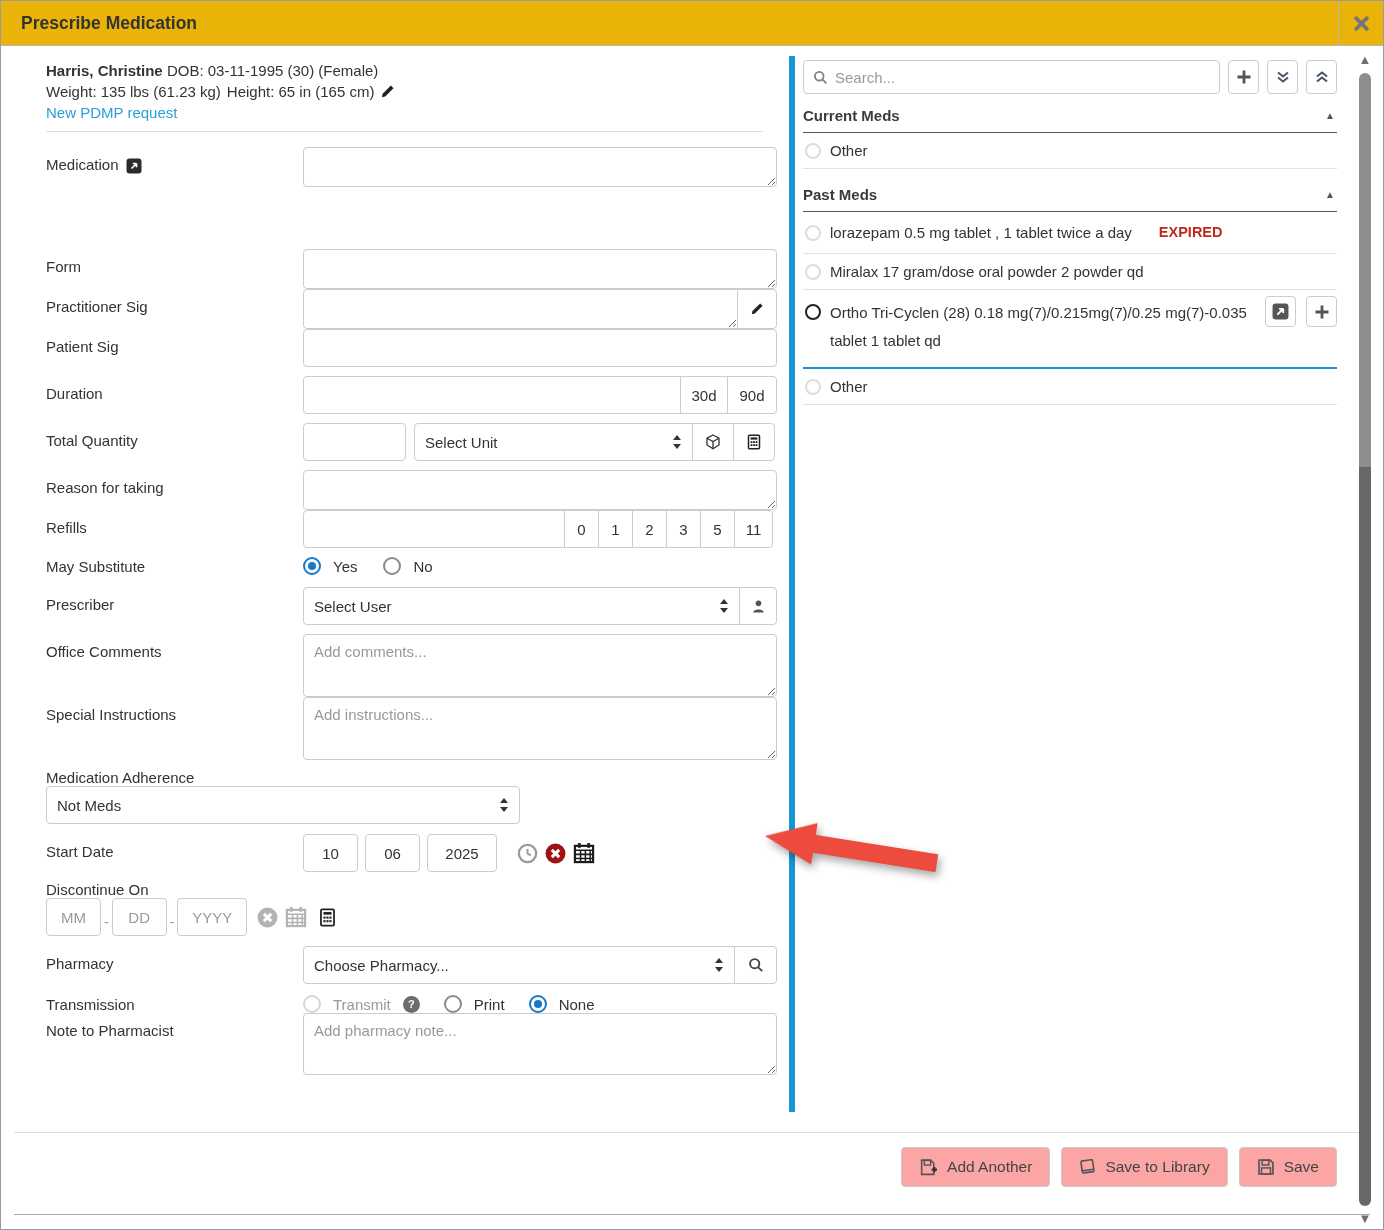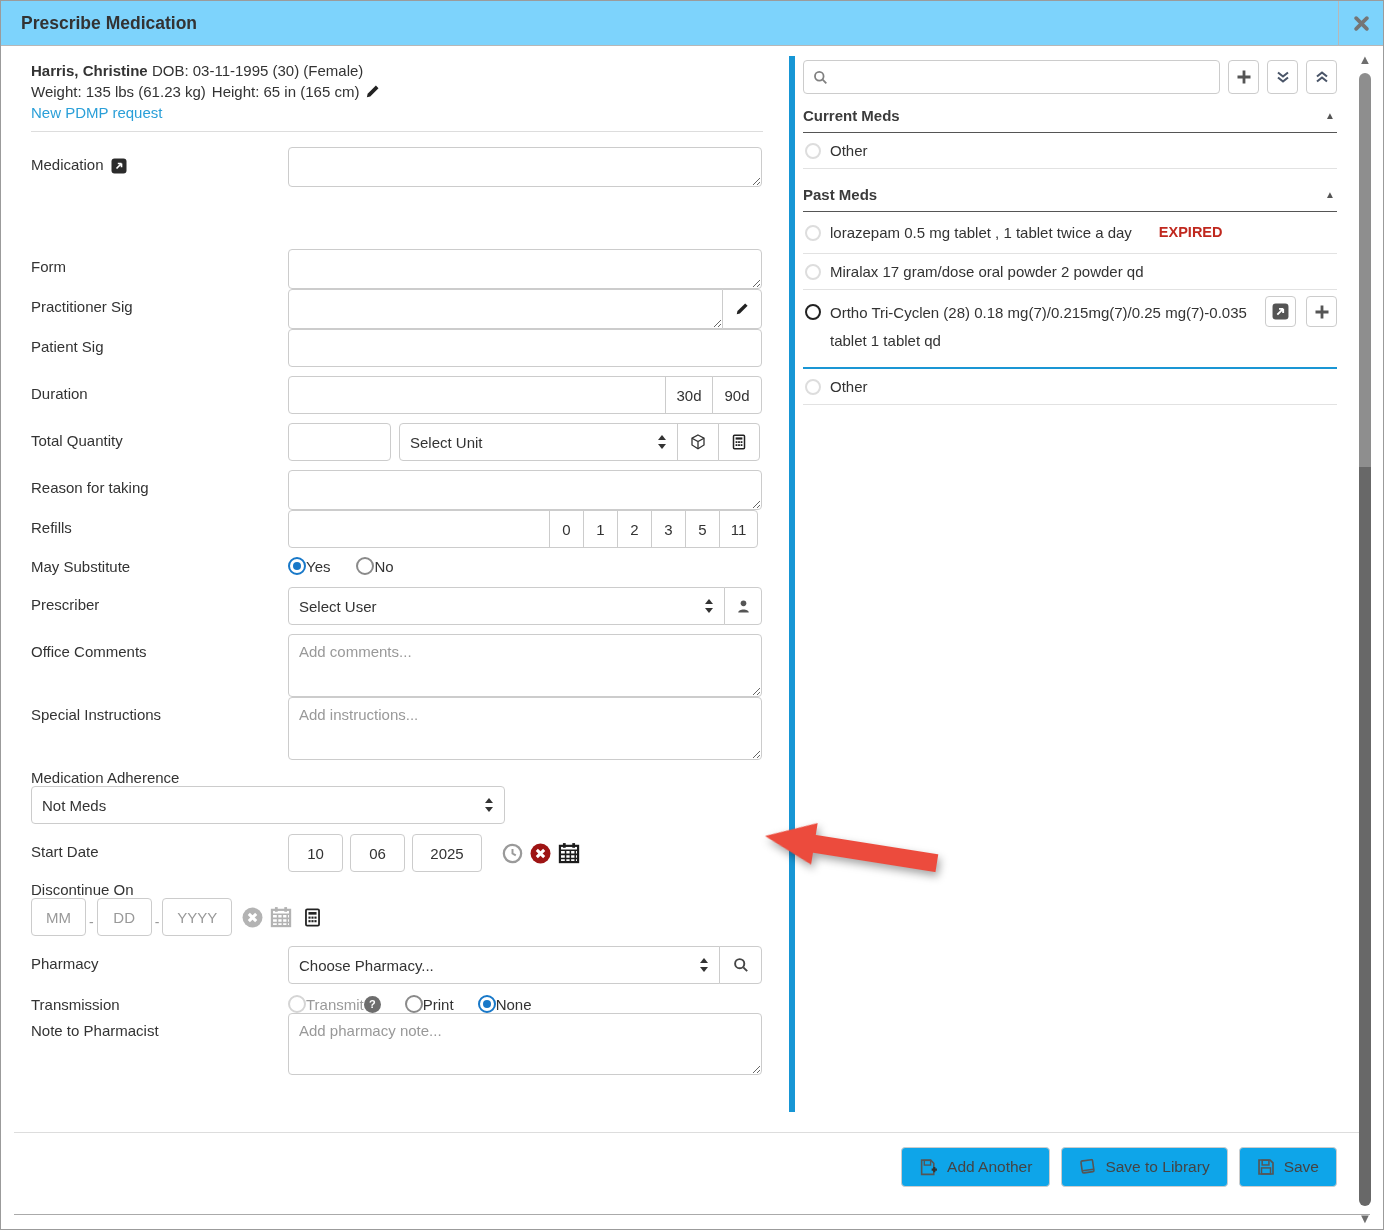--- a/index.html
+++ b/index.html
@@ -1,26 +1,26 @@
 <!DOCTYPE html>
 <html><head>
 <meta charset="utf-8">
 <style>
   * { box-sizing: border-box; margin: 0; padding: 0; }
   html,body { width:1384px; height:1230px; background:#fff; font-family:"Liberation Sans", sans-serif; color:#333; }
   .modal { position:relative; width:1384px; height:1230px; border:1px solid #9b9b9b; background:#fff; overflow:hidden; }
 
   
-  .hdr { height:45px; background:#7dd3fc; border-bottom:1px solid #b7b7b7; display:flex; align-items:center; }
+  .hdr { height:45px; background:#eab308; border-bottom:1px solid #b7b7b7; display:flex; align-items:center; }
   .hdr-title { font-size:17.5px; font-weight:bold; color:#333; padding-left:20px; flex:1; }
   .hdr-close { width:45px; height:45px; border-left:1px solid #b7b7b7; display:flex; align-items:center; justify-content:center; cursor:pointer; }
 
   
   .body { display:flex; align-items:stretch; }
-  .left { width:788px; padding:16px 0 0 30px; }
+  .left { width:788px; padding:16px 0 0 45px; }
   .vline { width:6px; background:#1796d5; margin-top:10px; height:1056px; flex:none; }
   .right { flex:1; padding:14px 0 0 8px; margin-right:46px; }
 
   
   .pt-line1 { font-size:15px; margin-bottom:4px; }
   .pt-name { font-weight:bold; }
   .pt-line2 { font-size:15px; margin-bottom:4px; display:flex; align-items:center; gap:6px; }
   .pdmp { color:#2a9fd8; font-size:15px; cursor:pointer; margin-bottom:4px; display:inline-block; }
   .pt-sep { border:none; border-top:1px solid #ddd; margin:6px 26px 15px 0; }
 
@@ -46,21 +46,21 @@
   .sel { height:38px; border:1px solid #ccc; border-radius:4px; background:#fff; display:flex; align-items:center; padding:0 10px; font-size:15px; color:#333; cursor:pointer; }
   .sel .sel-txt { flex:1; }
   .grp { display:flex; }
   .grp > * + * { margin-left:-1px; }
   .grp .first { border-radius:4px 0 0 4px; }
   .grp .mid { border-radius:0; }
   .grp .last { border-radius:0 4px 4px 0; }
   .abtn { height:38px; background:#fff; border:1px solid #ccc; display:flex; align-items:center; justify-content:center; font-size:15px; color:#333; cursor:pointer; }
   .icons-inline { display:flex; align-items:center; gap:7px; margin-left:13px; }
 
-  .radio { display:inline-flex; align-items:center; gap:0; font-size:15px; cursor:pointer; }
+  .radio { display:inline-flex; align-items:center; gap:12px; font-size:15px; cursor:pointer; }
   .rdot { width:18px; height:18px; border-radius:50%; border:2px solid #8a8a8a; background:#fff; flex:none; position:relative; }
   .rdot.sel-blue { border-color:#1878c8; }
   .rdot.sel-blue::after { content:""; position:absolute; left:3px; top:3px; width:8px; height:8px; border-radius:50%; background:#1878c8; }
   .rdot.dis { border-color:#d5d5d5; }
   .rdot.dark { border-color:#222; }
   .rdot.lite { border-color:#ddd; }
 
   .dt-in { width:55px; height:38px; text-align:center; padding:8px 4px; }
   .dt-in.yr { width:70px; }
   .dash { color:#999; padding:10px 3px 0; font-size:14px; }
@@ -78,21 +78,21 @@
   .med-item { display:flex; align-items:flex-start; gap:9px; padding:9px 0 9px 2px; border-bottom:1px solid #e2e2e2; font-size:15px; position:relative; }
   .med-item .rdot { width:16px; height:16px; margin-top:1px; }
   .badge-exp { color:#c0281e; font-weight:bold; font-size:14.5px; margin-left:18px; }
   .med-sel { border-bottom:2px solid #1a96d4; padding-right:86px; line-height:1.85; padding-bottom:12px; }
   .med-actions { position:absolute; right:0; top:6px; display:flex; gap:10px; }
   .med-actions .sq-btn { width:31px; height:31px; }
 
   
   .footer-sep { border-top:1px solid #ddd; margin:20px 13px 0; }
   .footer { display:flex; justify-content:flex-end; gap:11px; padding:14px 46px 0 0; }
-  .fbtn { height:40px; background:#0ea5e9; border:1px solid #ccc; border-radius:4px; display:inline-flex; align-items:center; gap:9px; padding:0 17px; font-size:15.5px; color:#444; cursor:pointer; }
+  .fbtn { height:40px; background:#fca5a5; border:1px solid #ccc; border-radius:4px; display:inline-flex; align-items:center; gap:9px; padding:0 17px; font-size:15.5px; color:#444; cursor:pointer; }
   .bottom-sep { border-top:1px solid #aaa; margin:27px 13px 0; }
 
   
   .sbar { position:absolute; top:46px; right:9px; width:18px; bottom:0; }
   .sb-arrow { position:absolute; left:2px; width:14px; height:10px; color:#6e6e6e; font-size:13px; line-height:10px; text-align:center; cursor:pointer; }
   .sb-thumb-a { position:absolute; left:3px; top:26px; width:12px; height:394px; background:#8e8e8e; border-radius:6px 6px 0 0; }
   .sb-thumb-b { position:absolute; left:3px; top:420px; width:12px; height:739px; background:#686868; border-radius:0 0 6px 6px; cursor:pointer; }
 
   
   .arrow-anno { position:absolute; left:762px; top:812px; pointer-events:none; filter:drop-shadow(3px 4px 4px rgba(0,0,0,.35)); transform:rotate(9deg); transform-origin:2px 23px; }
@@ -457,20 +457,21 @@
     <div class="vline"></div>
 
     <div class="right">
 
       <div class="search-row">
         <div class="search-box">
           <svg class="ic" width="15" height="15" viewBox="0 0 16 16">
               <circle cx="6.7" cy="6.7" r="4.6" fill="none" stroke="#808080" stroke-width="1.9"></circle>
               <line x1="10.3" y1="10.3" x2="14.2" y2="14.2" stroke="#808080" stroke-width="1.9"></line>
             </svg>
+          <input type="text" placeholder="Search..." style="">
         </div>
         <div class="sq-btn">
           <svg class="ic" width="16" height="16" viewBox="0 0 16 16">
               <path d="M6.6 1.5 H9.4 V6.6 H14.5 V9.4 H9.4 V14.5 H6.6 V9.4 H1.5 V6.6 H6.6 Z" fill="#555"></path>
             </svg>
         </div>
         <div class="sq-btn">
           <svg class="ic" width="16" height="16" viewBox="0 0 16 16" fill="none" stroke="#4a5568" stroke-width="2.1">
               <path d="M3 3.5 L8 7.5 L13 3.5"></path>
               <path d="M3 8.5 L8 12.5 L13 8.5"></path>

